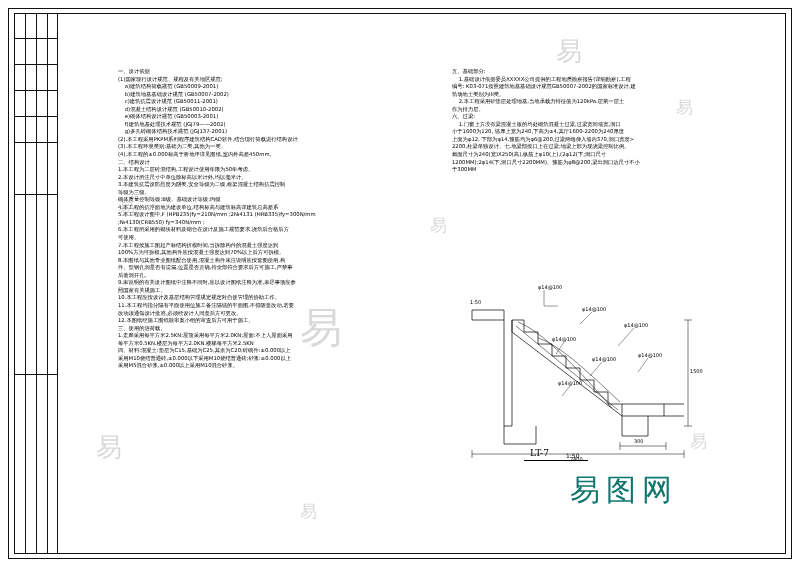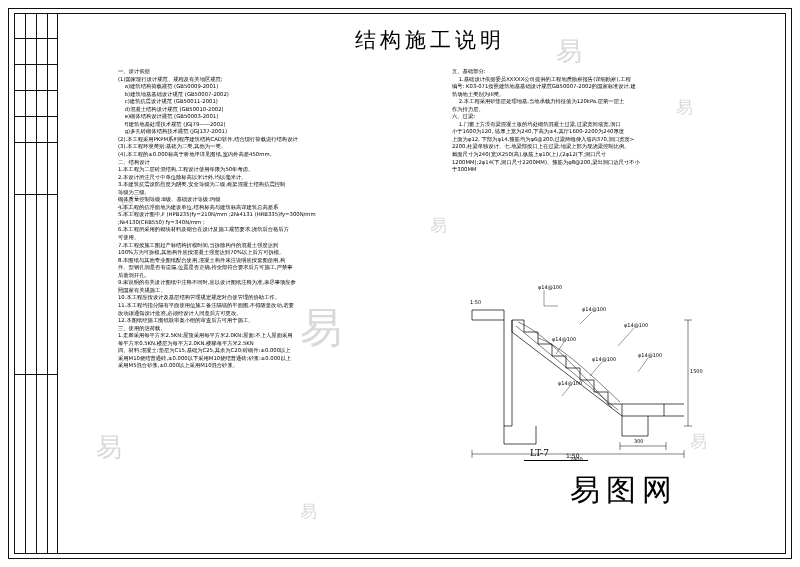--- a/index.html
+++ b/index.html
@@ -28,21 +28,21 @@
 
   
   .detail{position:absolute;left:452px;top:276px;width:260px;height:190px;}
   .detail svg{display:block;}
 
   
   .wm{position:absolute;color:#d9d9d9;font-family:"DejaVu Serif","Liberation Serif",serif;pointer-events:none;}
   .wm.big{font-size:42px;}
   .wm.mid{font-size:26px;}
   .wm.sm{font-size:17px;}
-  .wm-text{position:absolute;color:#000000;font-size:30px;letter-spacing:6px;
+  .wm-text{position:absolute;color:#0f766e;font-size:30px;letter-spacing:6px;
     font-family:"DejaVu Serif","Liberation Serif",serif;}
 </style>
 </head>
 <body>
 
 <div id="sheet">
 
   <div class="wm mid" style="left:556px;top:34px;">易</div>
   <div class="wm sm" style="left:676px;top:96px;">易</div>
   <div class="wm sm" style="left:118px;top:196px;">易</div>
@@ -62,21 +62,20 @@
     <div class="vline" style="left:33px;"></div>
     <div class="cell" style="top:0;height:26px;"></div>
     <div class="cell" style="top:26px;height:26px;"></div>
     <div class="cell" style="top:52px;height:26px;"></div>
     <div class="cell" style="top:78px;height:26px;"></div>
     <div class="cell" style="top:104px;height:26px;"></div>
     <div class="cell" style="top:130px;height:52px;"></div>
     <div class="cell" style="top:182px;height:180px;"></div>
   </div>
 
-  <div class="title">结构施工说明</div>
 
   <div class="col" id="col-left"><p>一、设计依据</p><p>(1)国家现行设计规范、规程及有关地区规范:</p><p>    a)建筑结构荷载规范 (GB50009-2001)</p><p>    b)建筑地基基础设计规范 (GB50007-2002)</p><p>    c)建筑抗震设计规范 (GB50011-2001)</p><p>    d)混凝土结构设计规范 (GB50010-2002)</p><p>    e)砌体结构设计规范 (GB50003-2001)</p><p>    f)建筑地基处理技术规范 (JGJ79——2002)</p><p>    g)多孔砖砌体结构技术规范 (JGJ137-2001)</p><p>(2).本工程采用PKPM系列程序建筑结构CAD软件,结合现行荷载进行结构设计</p><p>(3).本工程环境类别:基础为二类,其他为一类。</p><p>(4).本工程的±0.000标高于桥地坪详见图纸,室内外高差450mm。</p><p>二、结构设计</p><p>1.本工程为二层砖混结构,工程设计使用年限为50年考虑。</p><p>2.本设计所注尺寸中单位除标高以米计外,均以毫米计。</p><p>3.本建筑抗震设防烈度为阴类,安全等级为二级,框架混凝土结构抗震控制</p><p>等级为三级。</p><p>砌体质量控制等级:B级。基础设计等级:丙级</p><p>4.本工程的抗浮面地为建设单位,结构标高与建筑标高详建筑总高差系</p><p>5.本工程设计图中,F (HPB235)fy=210N/mm ;2№4131 (HRB335)fy=300N/mm</p><p>;№4130(CRB550) fy=340N/mm ;</p><p>6.本工程所采用的砌块材料及砌合在设计及施工规范要求,浇筑后合格后方</p><p>可使用。</p><p>7.本工程按施工图起产标结构折模时间,当拆除构件的混凝土强度达到</p><p>100%方为可拆模,其他构件应按混凝土强度达到70%以上后方可拆模。</p><p>8.本图纸与其他专业图纸配合使用,混凝土构件未注说明应按套图使用,构</p><p>件、型钢孔洞是否有遗漏,位置是否正确,待全部符合要求后方可施工,严禁事</p><p>后凿洞开孔。</p><p>9.未说明的有关设计图纸中注释不同时,应以设计图纸注释为准,未尽事项应参</p><p>照国家有关规施工。</p><p>10.本工程应按设计及基层结构管理规定规定对自使管理的协助工作。</p><p>11.本工程均指分隔有平面使用位施工备注隔墙的平面图,不得随意改动,若要</p><p>改动须通知设计批准,必须经设计人同意后方可更改。</p><p>12.本图纸经施工图纸联审案小组的审查后方可用于施工。</p><p>三、使用的活荷载。</p><p>1.走廊采用每平方米2.5KN;屋顶采用每平方米2.0KN;屋面:不上人屋面采用</p><p>每平方米0.5KN.楼层为每平方2.0KN.楼梯每平方米2.5KN</p><p>四、材料:混凝土:垫层为C15,基础为C25,其余为C20;砖砌件:±0.000以上</p><p>采用M10烧结普通砖,±0.000以下采用M10烧结普通砖;砂浆:±0.000以上</p><p>采用M5混合砂浆,±0.000以上采用M10混合砂浆。</p></div>
 
   <div class="col" id="col-right"><p>五、基础部分:</p><p>    1.基础设计依据委员XXXXX公司提供的工程地质勘察报告(详细勘察),工程</p><p>编号: K03-071按照建筑地基基础设计规范GB50007-2002的国家标准设计,建</p><p>筑场地土类别为III类。</p><p>    2.本工程采用砂垫层处理地基,当地承载力特征值为120kPa.层第一层土</p><p>作为持力层。</p><p>六、过梁:</p><p>    1.门窗上方没有梁混凝土板的均处砌筑混凝土过梁,过梁宽同墙宽,洞口</p><p>小于1600为120, 墙厚上宽为240,下高为±4,其厅1600-2200为240厚度</p><p>上面为φ12, 下部为φ14,箍筋均为φ6@200,过梁两端伸入墙内370,洞口宽度&gt;</p><p>2200,柱梁单独设计。七.地梁部按口上在过梁;地梁上部为现浇梁控制比例,</p><p>截面尺寸为240(宽)X250(高),纵筋上φ10(上),(2φ12(下;洞口尺寸</p><p>1200MM);2φ14(下,洞口尺寸2200MM)。箍筋为φ8@200,梁出洞口边尺寸不小</p><p>于300MM</p></div>
 
   <div class="detail">
     <svg width="260" height="190" viewBox="0 0 260 190" xmlns="http://www.w3.org/2000/svg">
       <g stroke="#000" fill="none" stroke-width="0.7">
 
         <path d="M20 34 L52 34"></path>

